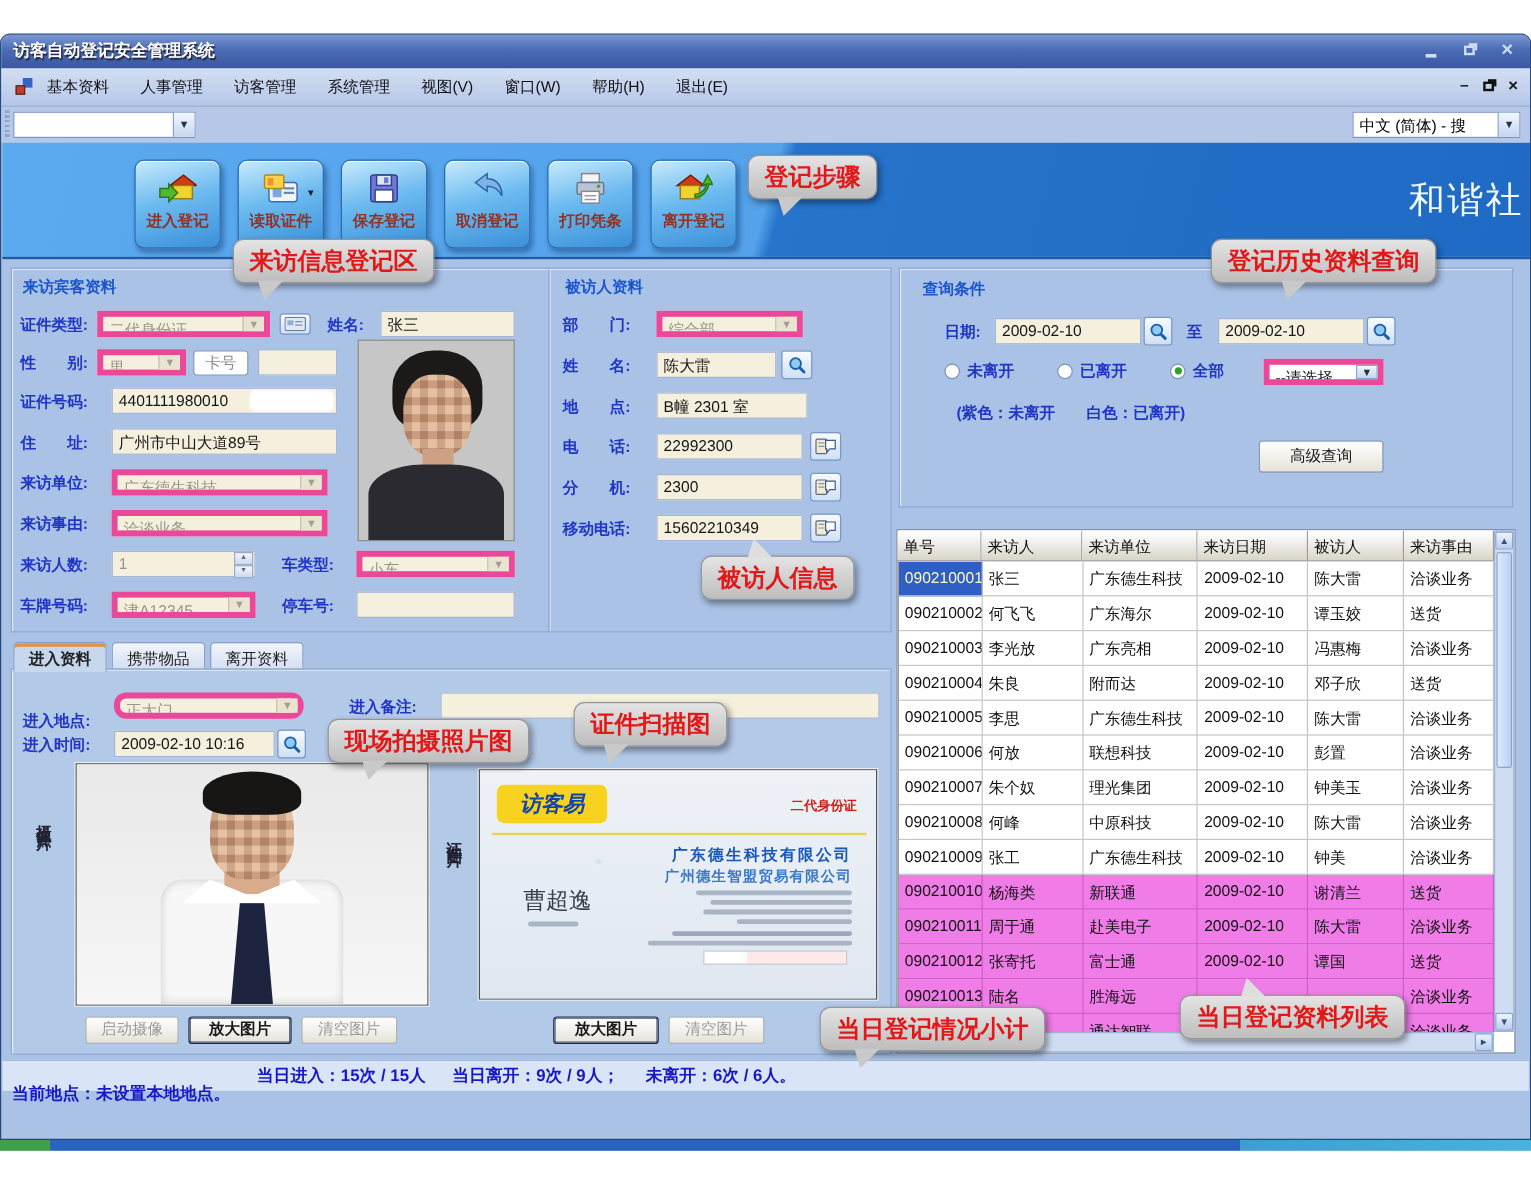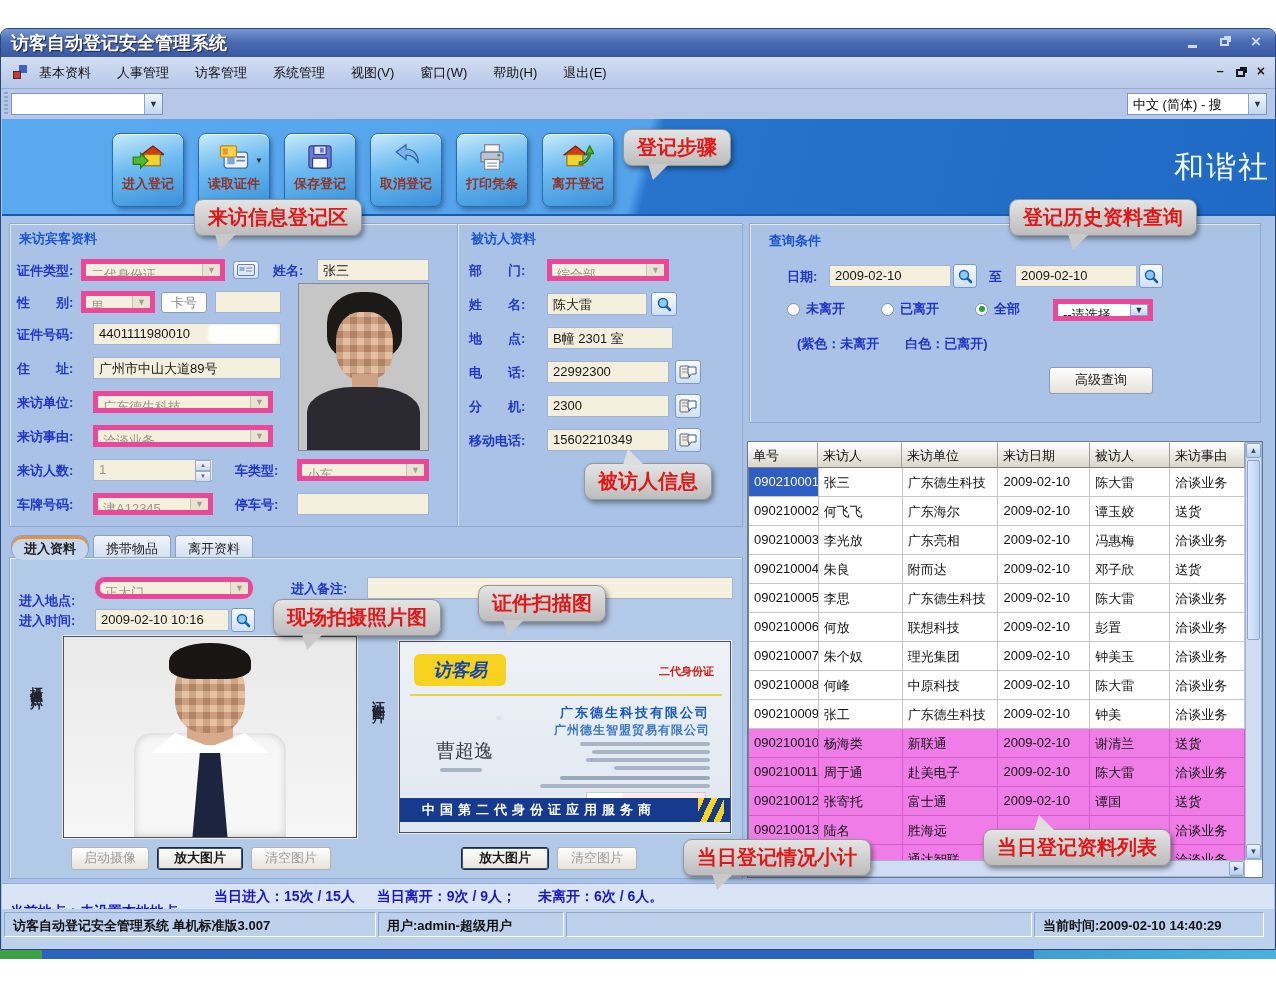--- a/index.html
+++ b/index.html
@@ -4,21 +4,21 @@
 <style>
   html,body{margin:0;padding:0;background:#fff;width:1276px;height:991px;
     font-family:"Liberation Sans","DejaVu Sans",sans-serif;}
   *{box-sizing:border-box;}
   .window{position:absolute;left:0;top:28px;width:1276px;height:922px;
     background:#a9c2e6;border:1px solid #28487e;border-radius:8px 8px 0 0;overflow:hidden;}
   
   .titlebar{position:absolute;left:0;top:0;width:100%;height:28px;
     background:linear-gradient(180deg,#7a97d4 0%,#4b6cb4 45%,#3a58a2 100%);
     display:flex;align-items:center;color:#fff;}
-  .title-text{font-size:18px;font-weight:bold;padding-left:10px;text-shadow:1px 1px 1px #223;}
+  .title-text{font-size:14px;font-weight:bold;padding-left:10px;text-shadow:1px 1px 1px #223;}
   .winbtns{position:absolute;right:8px;top:4px;display:flex;gap:10px;color:#cfdaf0;}
   .wbtn{width:22px;height:18px;display:flex;align-items:center;justify-content:center;cursor:default;}
   .ic-min{width:9px;height:3px;background:currentColor;margin-top:8px;}
   .ic-rest{width:9px;height:8px;border:2px solid currentColor;box-shadow:3px -3px 0 -1px currentColor;}
   .ic-close{font-size:17px;font-weight:bold;line-height:16px;}
   
   .menubar{position:absolute;left:0;top:28px;width:100%;height:32px;
     background:linear-gradient(#d3def2,#b6c7e8);display:flex;align-items:center;border-bottom:1px solid #98acd0;}
   .app-ico{width:16px;height:16px;margin:0 10px 0 12px;position:relative;}
   .app-ico i{position:absolute;width:8px;height:8px;background:#c23b2e;left:0;top:6px;box-shadow:6px -6px 0 #3a62c0;border:1px solid #5a2a20;}
@@ -535,21 +535,21 @@
     <span class="sbtn" style="left:0;bottom:0;">▼</span>
   </div>
 
   <div class="hscroll" style="left:747px;top:831px;width:497px;height:17px;">
     <span class="sbtn" style="left:0;top:0;">◄</span>
     <span class="sthumb" style="left:17px;top:1px;width:56px;height:13px;"></span>
     <span class="sbtn" style="right:0;top:0;">►</span>
   </div>
 
   <div id="entry-tabs">
-      <div class="tab active" style="left: 10px; top: 506px; position: absolute; border-radius: 11px;">进入资料</div>
+      <div class="tab active" style="left: 10px; top: 506px; position: absolute;">进入资料</div>
       <div class="tab" style="left: 92px; top: 506px; position: absolute;">携带物品</div>
       <div class="tab" style="left: 174px; top: 506px; position: absolute;">离开资料</div>
     </div>
   <div class="gbox" style="left:8px;top:528px;width:734px;height:322px;background:#b3c9e8;"></div>
 
   <span class="lbl" style="left:18px;top:551px;margin-top:12px;">进入地点:</span>
   <div class="dd" style="left:94px;top:548px;width:158px;border-radius:10px;">
     <span class="ddv">正大门</span>
     <span class="dda">▼</span>
   </div>
@@ -596,43 +596,33 @@
       <div style="position:absolute;right:20px;top:80px;font-size:12px;font-weight:bold;color:#3a78c8;letter-spacing:1px;">广州德生智盟贸易有限公司</div>
       <div style="position:absolute;left:36px;top:96px;font-size:19px;color:#3a4048;font-family:'Liberation Serif','DejaVu Serif',serif;">曹超逸</div>
       <div class="bar" style="left:40px;top:126px;width:42px;"></div>
       <div class="bar" style="right:20px;top:100px;width:130px;"></div>
       <div class="bar" style="right:20px;top:108px;width:118px;"></div>
       <div class="bar" style="right:20px;top:116px;width:124px;"></div>
       <div class="bar" style="right:20px;top:124px;width:96px;"></div>
       <div class="bar" style="right:20px;top:134px;width:150px;background:#8898ac;"></div>
       <div class="bar" style="right:20px;top:142px;width:170px;background:#9aa8ba;"></div>
       <div class="redbar" style="right:24px;top:150px;width:120px;"></div>
-      <div style="position:absolute;left:0;bottom:10px;width:100%;height:24px;background:#163a8e;display:flex;align-items:center;">
-        <span style="margin-left:22px;font-size:13px;font-weight:bold;color:#fff;letter-spacing:5px;">中国第二代身份证应用服务商</span>
-        <span style="position:absolute;right:6px;width:26px;height:24px;background:repeating-linear-gradient(115deg,#f7d21e 0 6px,#163a8e 6px 12px);"></span>
-      </div>
     </div>
   </div>
   <div id="card-buttons">
       <div class="pbtn def" style="left: 460px; top: 818px; width: 88px;">放大图片</div>
       <div class="pbtn dis" style="left: 556px; top: 818px; width: 80px;">清空图片</div>
     </div>
 
   <div class="infobar" id="info-bar">
       <span>当前地点：未设置本地地点。</span>
       <span>当日进入：15次 / 15人</span>
       <span>当日离开：9次 / 9人；</span>
       <span>未离开：6次 / 6人。</span>
     </div>
-  <div class="statusbar">
-    <span class="spanel" style="left:2px;width:372px;">访客自动登记安全管理系统 单机标准版3.007</span>
-    <span class="spanel" style="left:376px;width:186px;">用户:admin-超级用户</span>
-    <span class="spanel" style="left:564px;width:466px;"></span>
-    <span class="spanel" style="left:1032px;width:230px;">当前时间:2009-02-10 14:40:29</span>
-  </div>
 
   <div id="callouts">
       <div class="callout" style="left: 622px; top: 100px;"><span>登记步骤</span><span class="tail tail-down" style="left: 24px;"></span></div>
       <div class="callout" style="left: 193px; top: 170px;"><span>来访信息登记区</span><span class="tail tail-down" style="left: 20px;"></span></div>
       <div class="callout" style="left: 1008px; top: 170px;"><span>登记历史资料查询</span><span class="tail tail-down" style="left: 58px;"></span></div>
       <div class="callout" style="left: 583px; top: 434px;"><span>被访人信息</span><span class="tail tail-up" style="left: 38px;"></span></div>
       <div class="callout" style="left: 272px; top: 570px;"><span>现场拍摄照片图</span><span class="tail tail-down" style="left: 28px;"></span></div>
       <div class="callout" style="left: 477px; top: 556px;"><span>证件扫描图</span><span class="tail tail-down" style="left: 24px;"></span></div>
       <div class="callout" style="left: 682px; top: 810px;"><span>当日登记情况小计</span><span class="tail tail-down" style="left: 28px;"></span></div>
       <div class="callout" style="left: 982px; top: 800px;"><span>当日登记资料列表</span><span class="tail tail-up" style="left: 50px;"></span></div>

